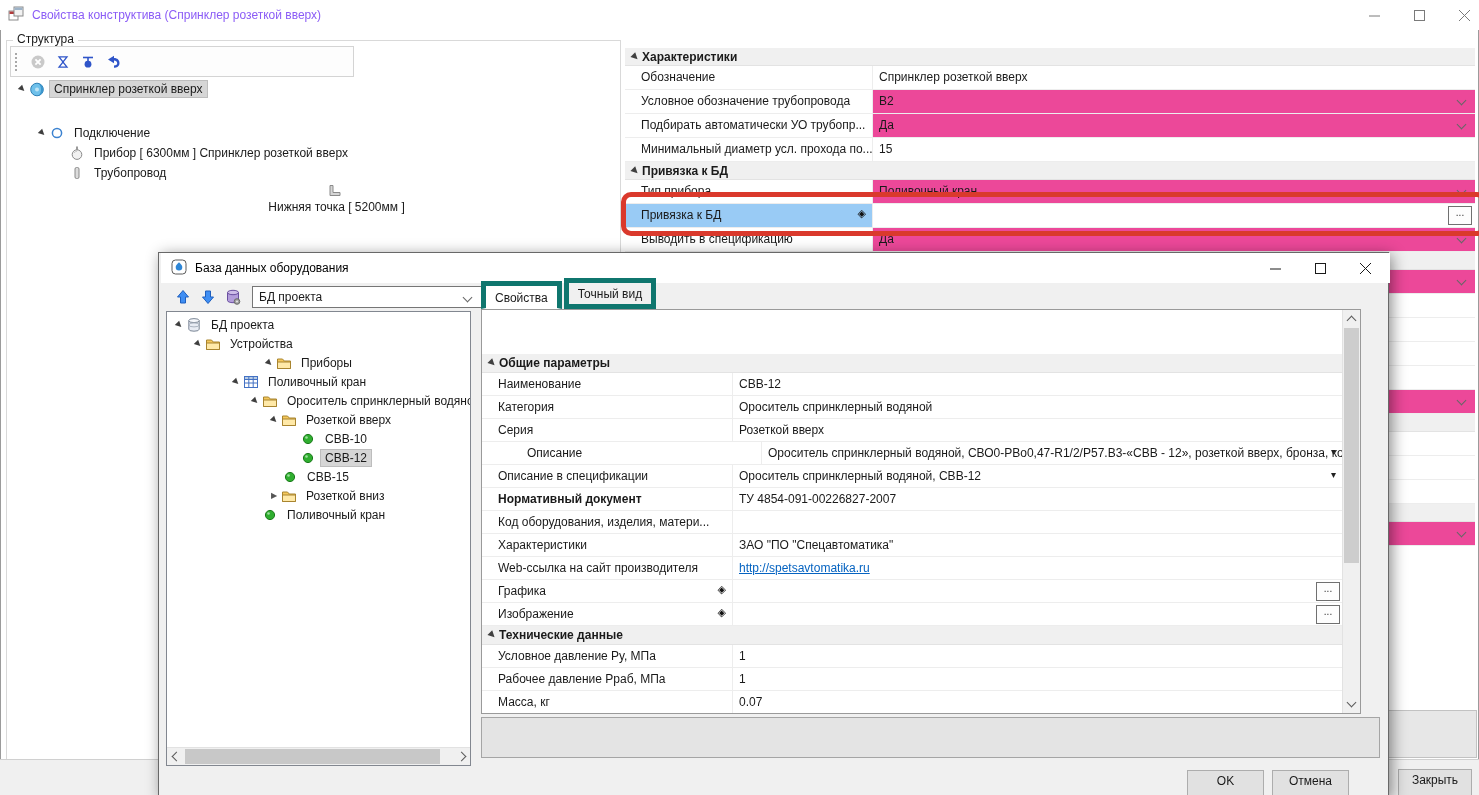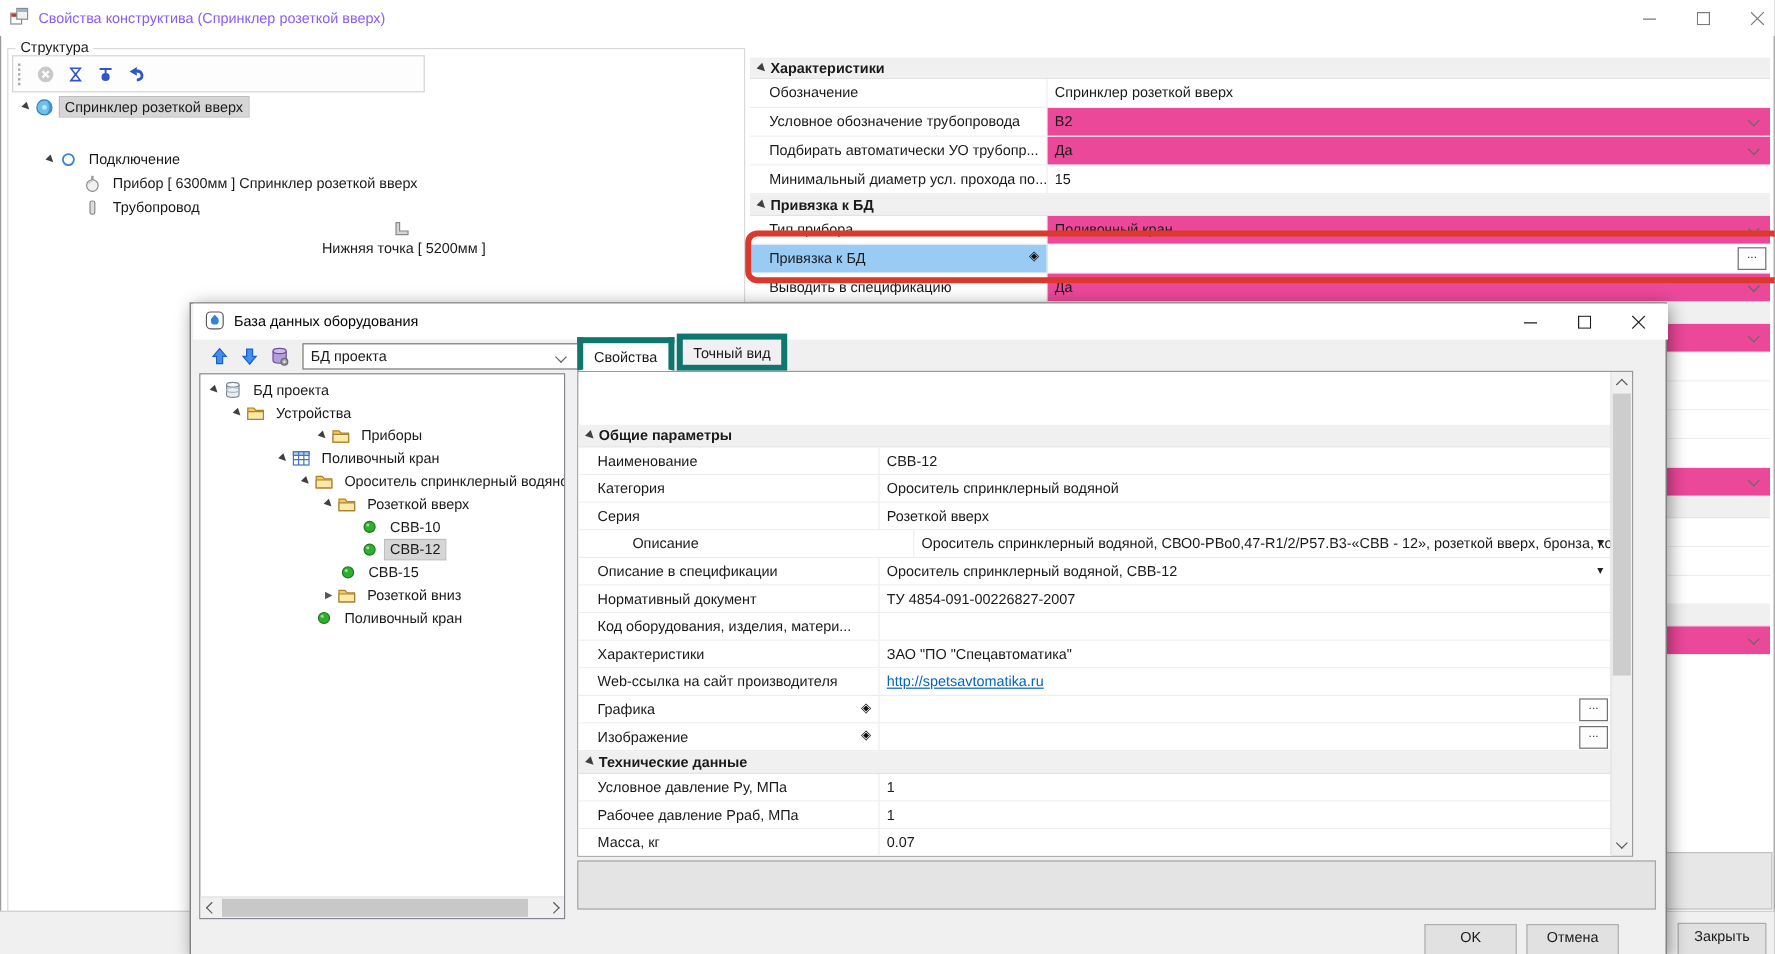--- a/index.html
+++ b/index.html
@@ -508,21 +508,21 @@
           </div>
           <div class="grid-row dg-row">
             <div class="cell-label" style="width: 230px; padding-left: 45px;"><span>Описание</span></div>
             <div class="cell-value"><span>Ороситель спринклерный водяной, СВО0-РВо0,47-R1/2/Р57.В3-«СВВ - 12», розеткой вверх, бронза, колба 5 мм</span><span class="ddown">▾</span></div>
           </div>
           <div class="grid-row dg-row">
             <div class="cell-label" style="width: 230px;"><span>Описание в спецификации</span></div>
             <div class="cell-value"><span>Ороситель спринклерный водяной, СВВ-12</span><span class="ddown">▾</span></div>
           </div>
           <div class="grid-row dg-row">
-            <div class="cell-label" style="width: 230px;"><span>Нормативный документ</span></div>
+            <div class="cell-label" style="width: 230px; font-weight: bold;"><span>Нормативный документ</span></div>
             <div class="cell-value"><span>ТУ 4854-091-00226827-2007</span></div>
           </div>
           <div class="grid-row dg-row">
             <div class="cell-label" style="width: 230px;"><span>Код оборудования, изделия, матери...</span></div>
             <div class="cell-value"><span></span></div>
           </div>
           <div class="grid-row dg-row">
             <div class="cell-label" style="width: 230px;"><span>Характеристики</span></div>
             <div class="cell-value"><span>ЗАО "ПО "Спецавтоматика"</span></div>
           </div>

